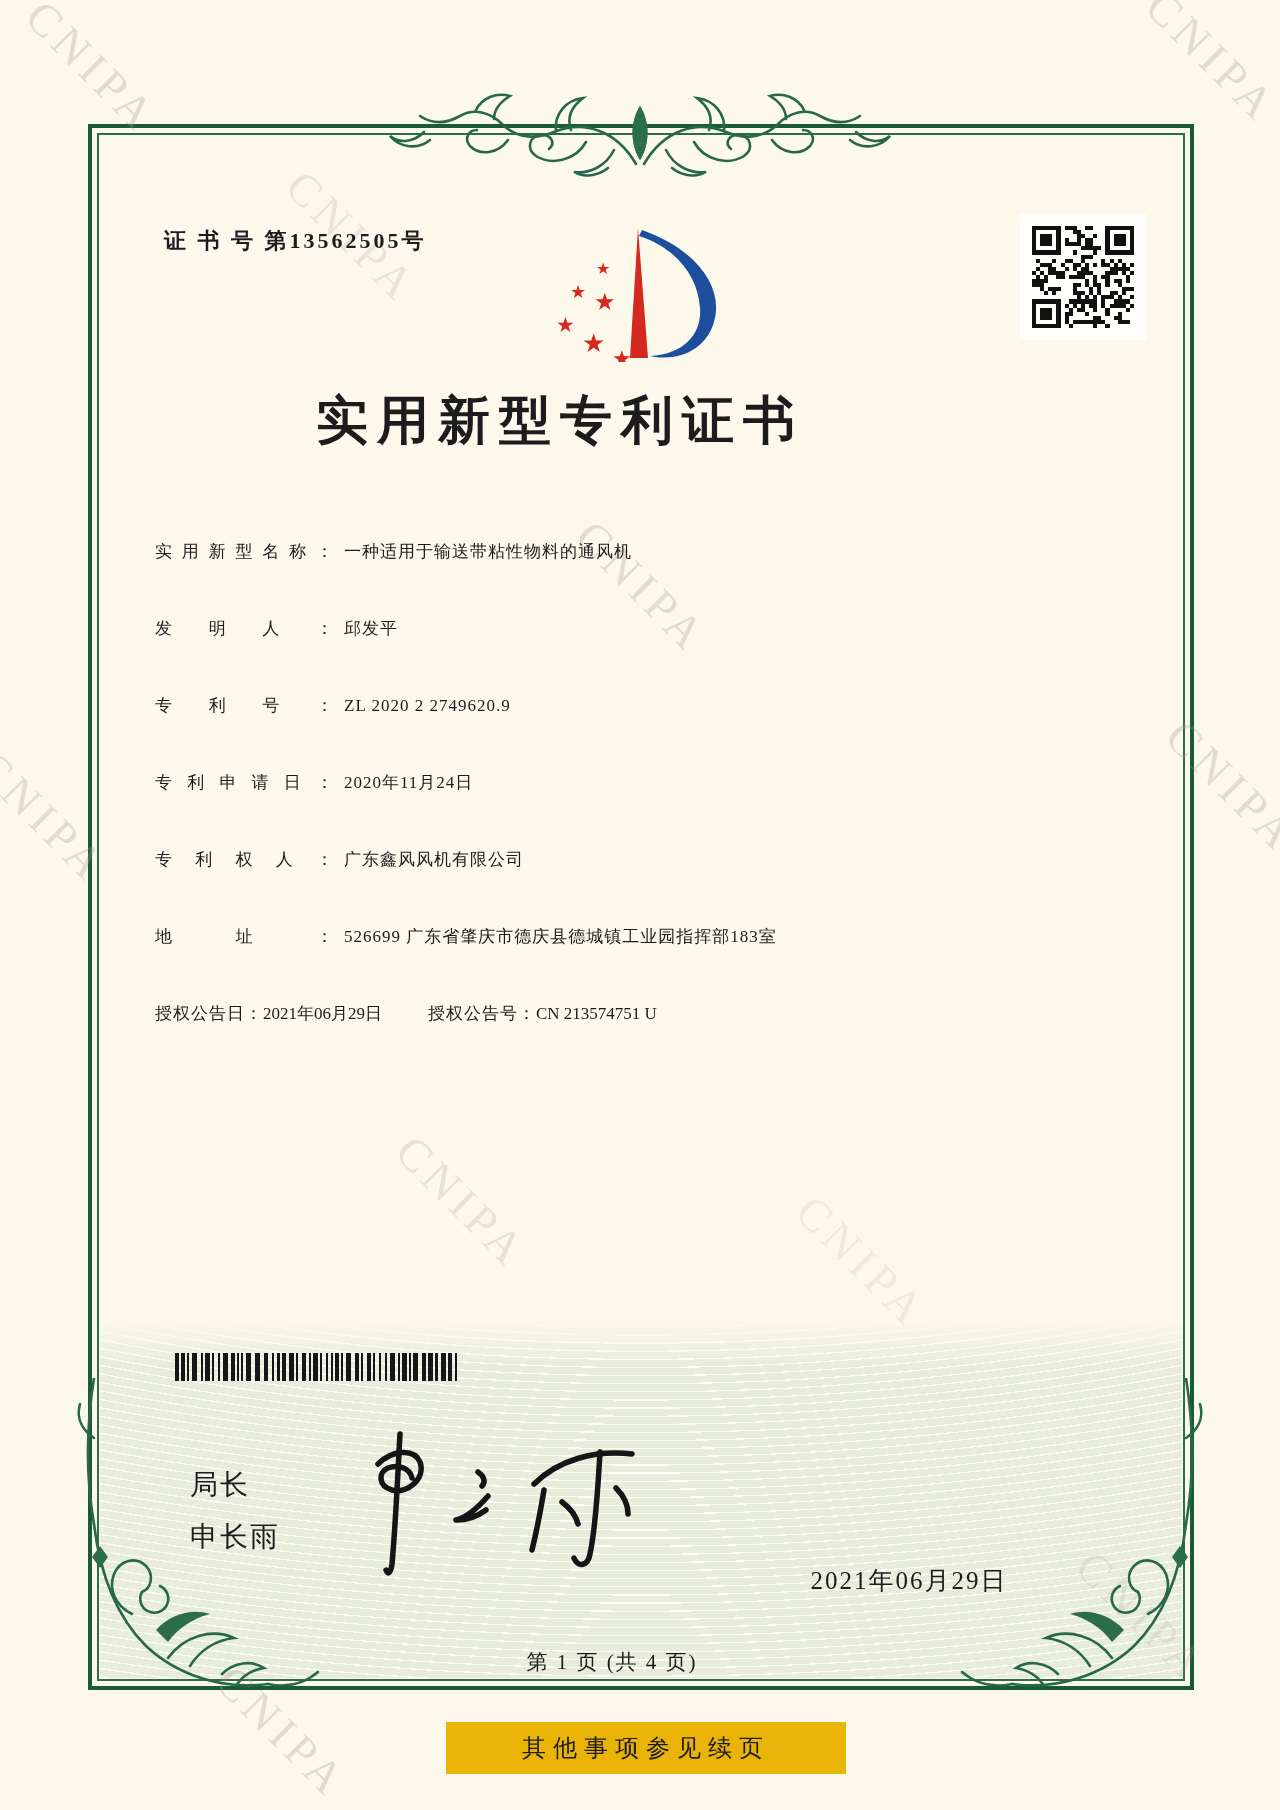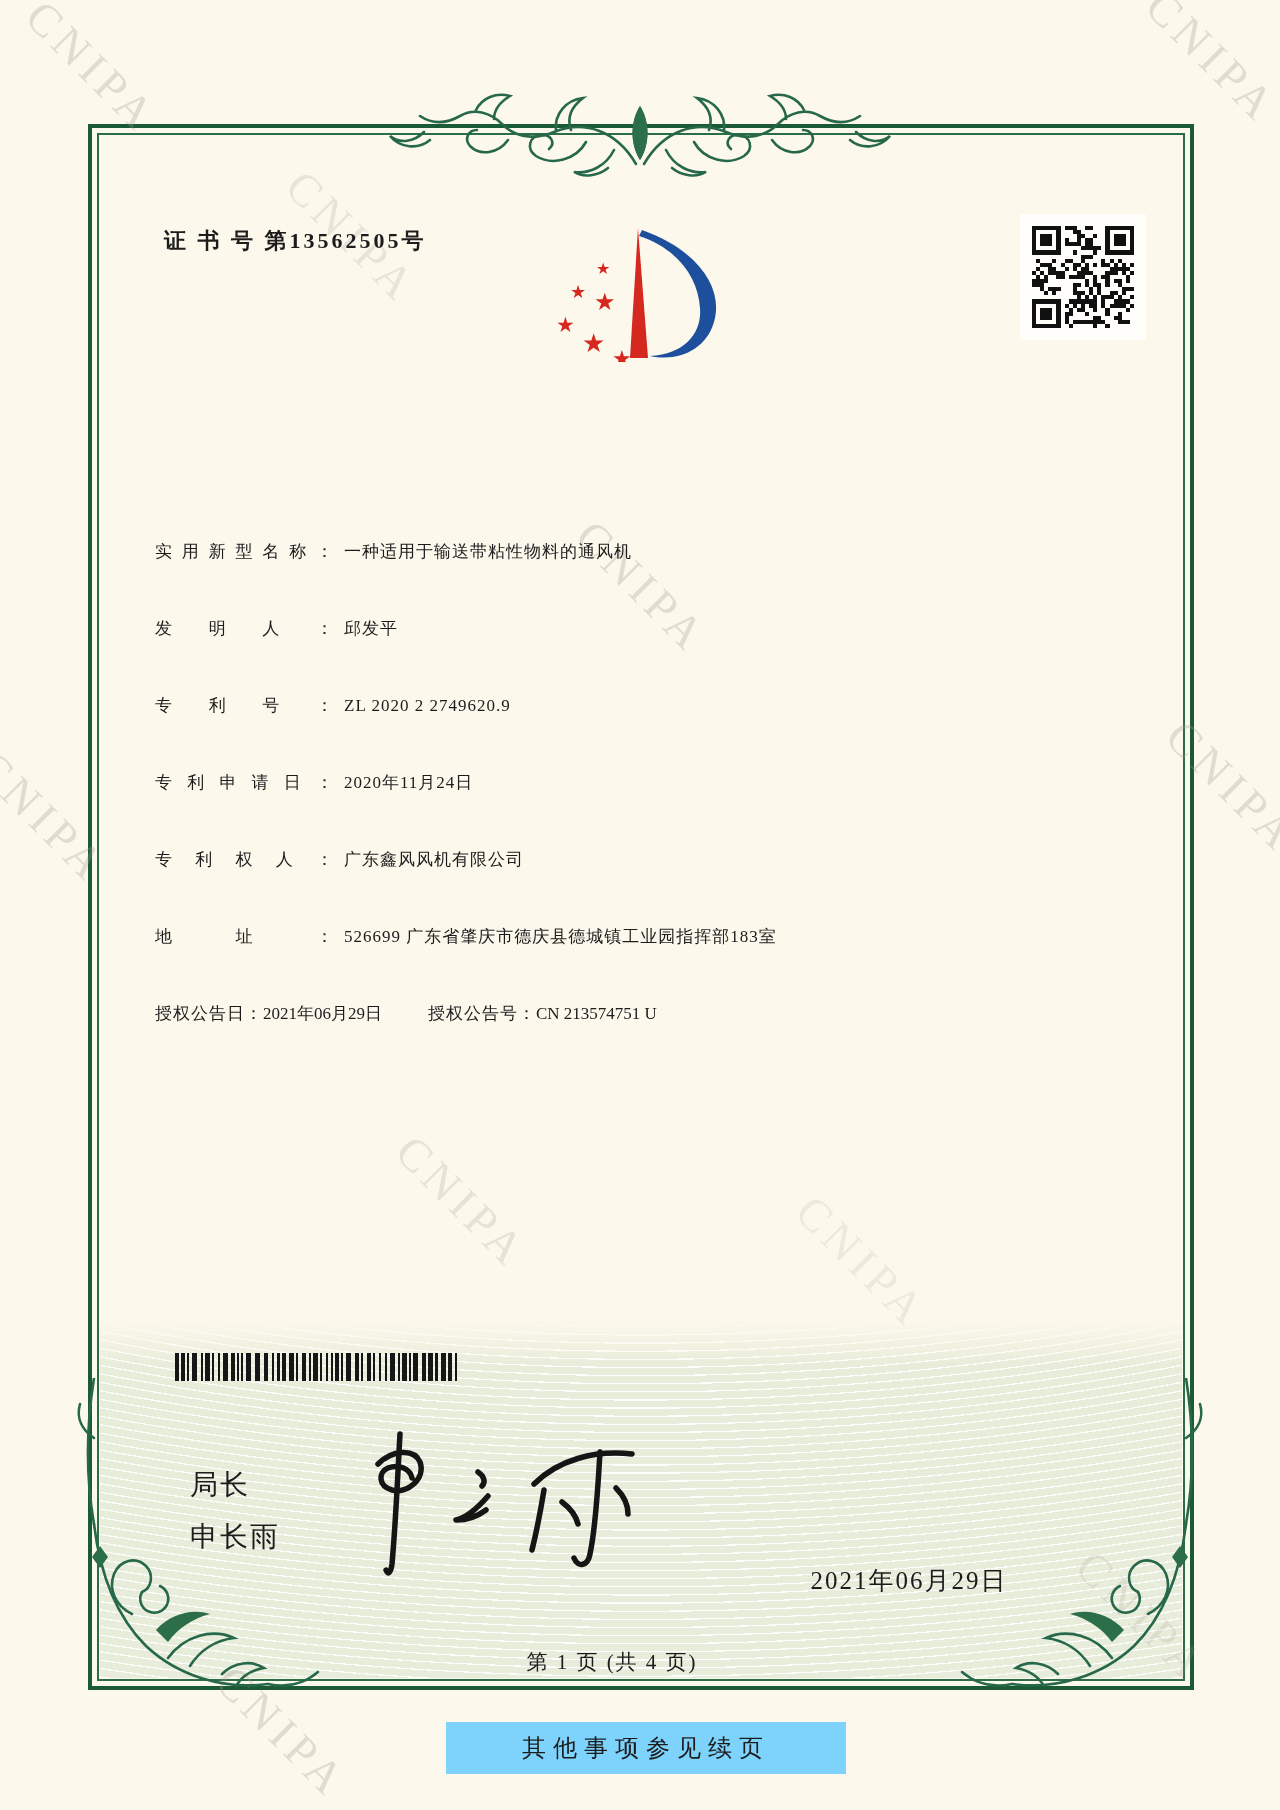--- a/index.html
+++ b/index.html
@@ -64,21 +64,21 @@
     position:absolute; left:190px; z-index:2;
     font-family:"Liberation Sans","DejaVu Sans",sans-serif; font-size:28px; letter-spacing:2px;
   }
   .signature{position:absolute; left:348px; top:1428px; width:300px; height:150px; z-index:2;}
   .issue-date{position:absolute; left:709px; top:1564px; width:400px; text-align:center;
     font-size:25px; letter-spacing:2px; z-index:2;}
   .page-ind{position:absolute; left:262px; top:1648px; width:700px; text-align:center;
     font-size:21px; letter-spacing:2px; z-index:2;}
   .note-box{
     position:absolute; left:446px; top:1722px; width:400px; height:52px;
-    background:#7dd3fc; z-index:2; display:flex; align-items:center; justify-content:center;
+    background:#eab308; z-index:2; display:flex; align-items:center; justify-content:center;
     font-size:24px; letter-spacing:7px;
   }
   
   .orn{position:absolute; z-index:3; pointer-events:none;}
   .orn-top{left:378px; top:84px; width:524px; height:122px;}
   .orn-bl{left:70px;  top:1378px; width:272px; height:322px;}
   .orn-br{left:938px; top:1378px; width:272px; height:322px; transform:scale(-1,1);}
 </style>
 </head>
 <body>
@@ -360,20 +360,21 @@
         <rect x="17" y="23" width="1" height="1" fill="#111"></rect>
         <rect x="21" y="23" width="1" height="1" fill="#111"></rect>
         <rect x="22" y="23" width="1" height="1" fill="#111"></rect>
         <rect x="23" y="23" width="1" height="1" fill="#111"></rect>
         <rect x="9" y="24" width="1" height="1" fill="#111"></rect>
         <rect x="15" y="24" width="1" height="1" fill="#111"></rect>
         <rect x="18" y="24" width="1" height="1" fill="#111"></rect>
       </svg>
   </div>
 
+  <div class="title">实用新型专利证书</div>
 
   <div class="field-row" style="top:540px;">
     <span class="flabel">实用新型名称：</span><span class="fvalue">一种适用于输送带粘性物料的通风机</span>
   </div>
   <div class="field-row" style="top:617px;">
     <span class="flabel">发明人：</span><span class="fvalue">邱发平</span>
   </div>
   <div class="field-row" style="top:694px;">
     <span class="flabel">专利号：</span><span class="fvalue">ZL 2020 2 2749620.9</span>
   </div>

